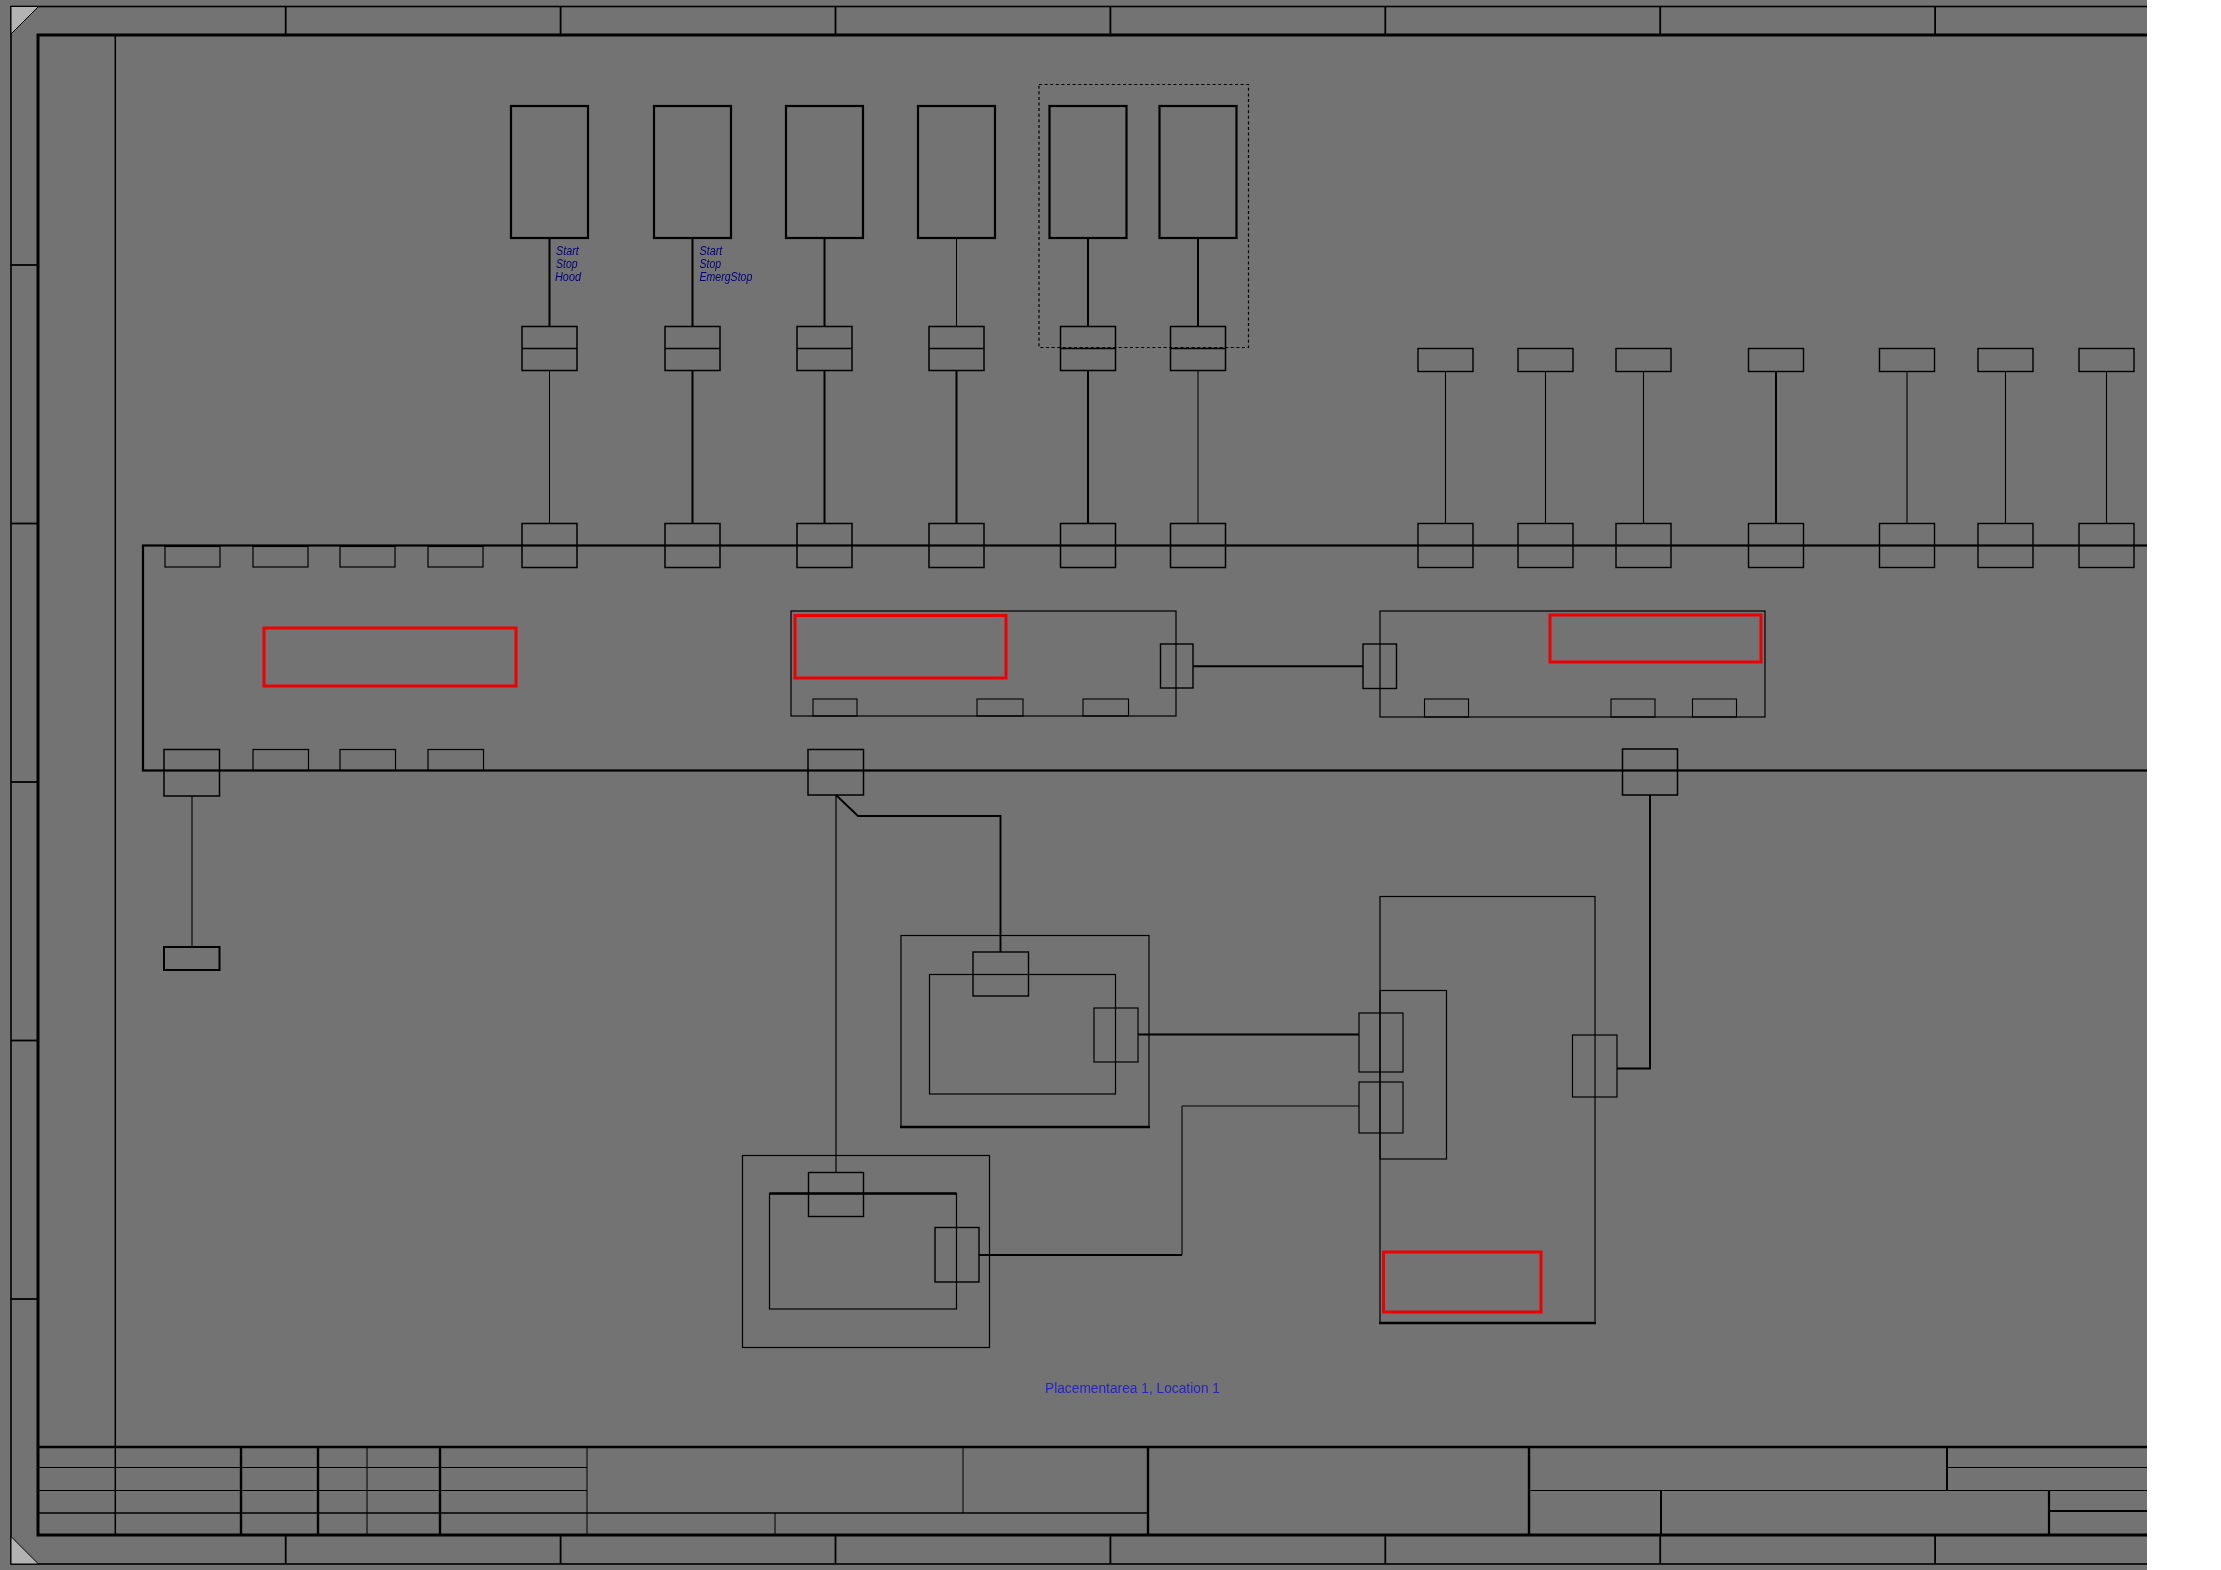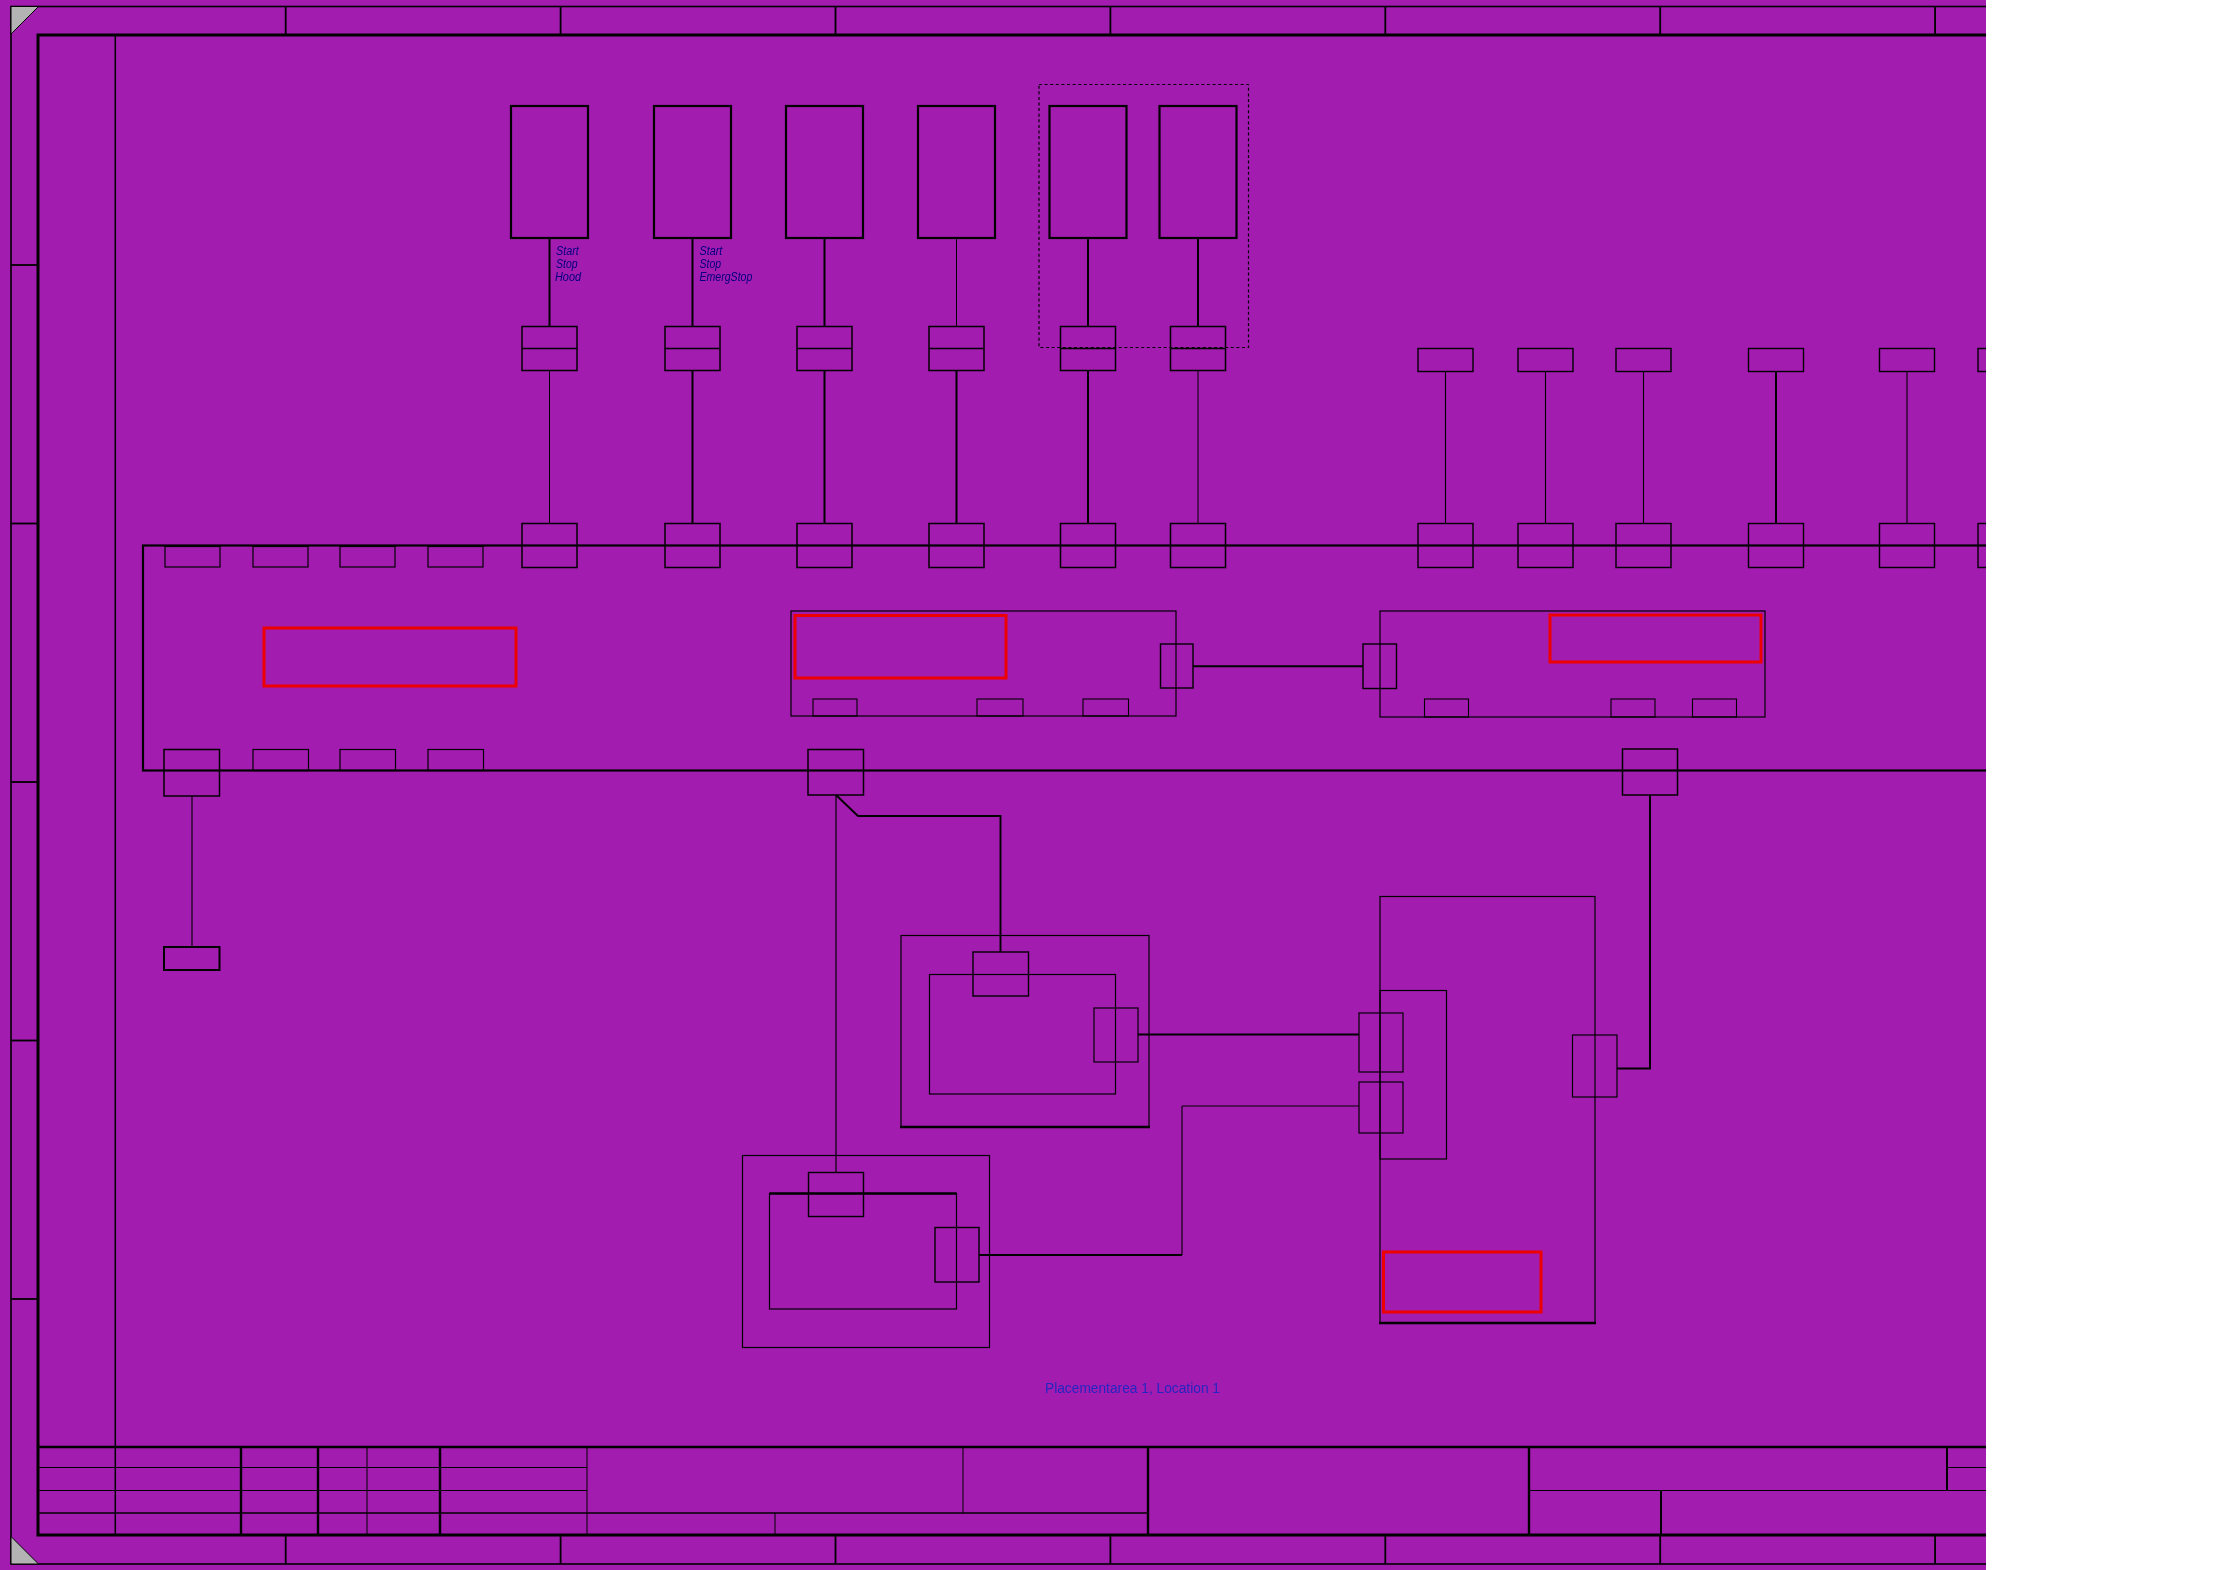--- a/index.html
+++ b/index.html
@@ -1,17 +1,17 @@
 <!DOCTYPE html>
 <html><head>
 <meta charset="utf-8">
 <title>Placement diagram</title>
 <style>
 html,body{margin:0;padding:0;background:#ffffff;}
-#page{position:relative;width:1986px;height:1570px;background:#a21caf;overflow:hidden;}
+#page{position:relative;width:2147px;height:1570px;background:#737373;overflow:hidden;}
 svg{display:block;font-family:"Liberation Sans",sans-serif;}
 </style>
 </head>
 <body>
 <div id="page">
 <svg width="2221" height="1570" viewBox="0 0 2221 1570">
 
 <rect x="11" y="6.5" width="2199" height="1557.5" stroke="#000" stroke-width="1.6" fill="none"></rect>
 
 <path d="M 11 6.5 L 38.5 6.5 L 11 34 Z" fill="#b3b3b3" stroke="#000" stroke-width="1"></path>

